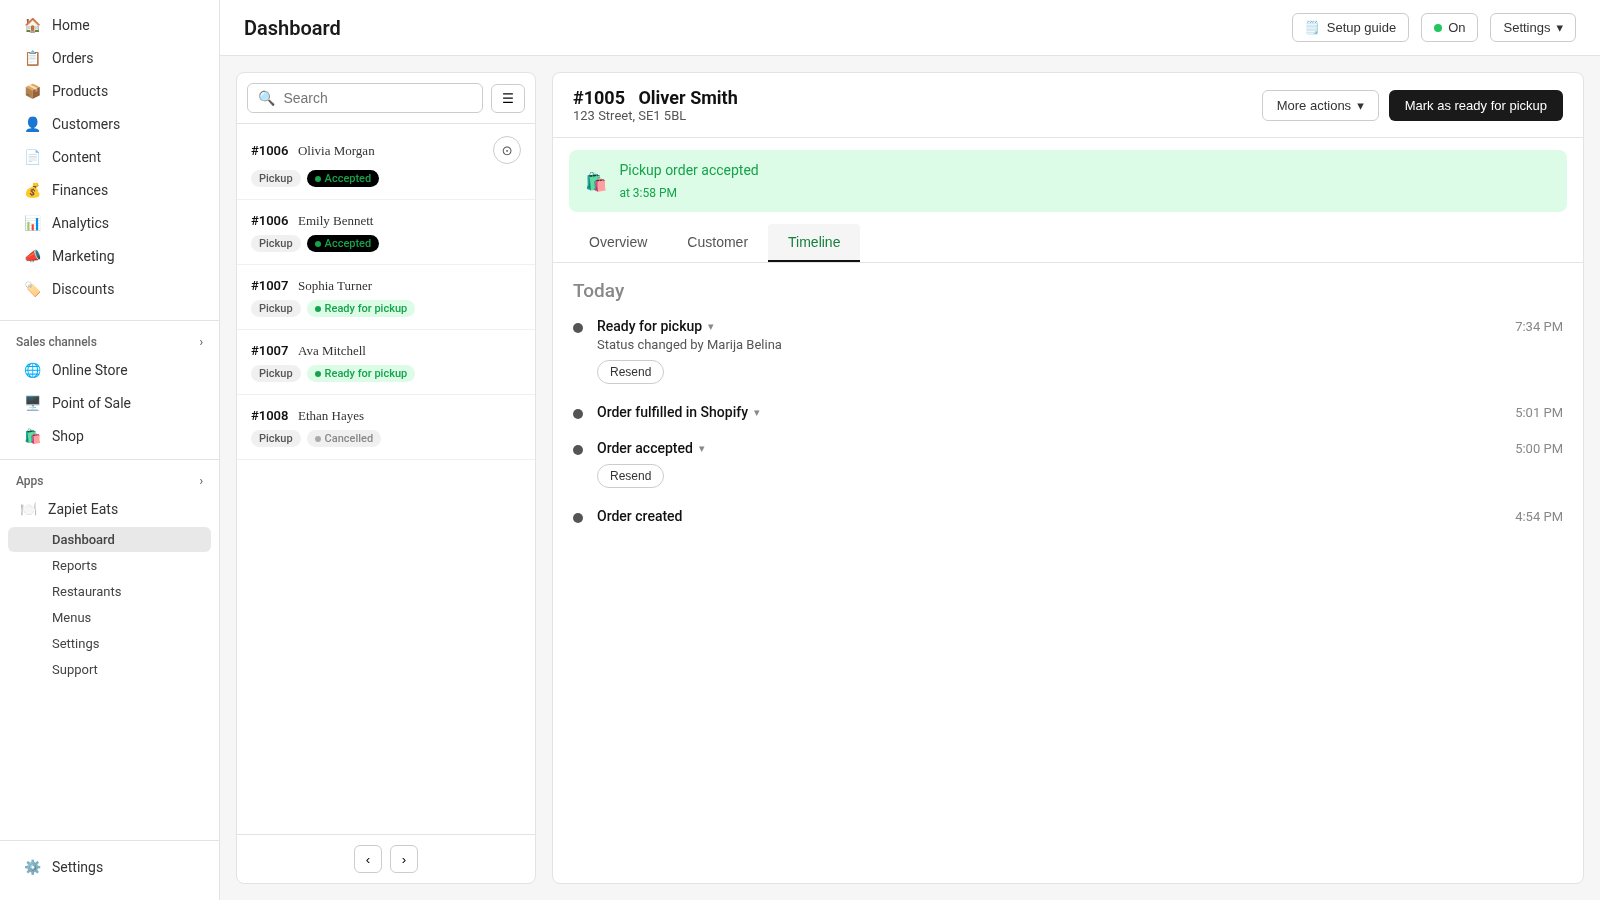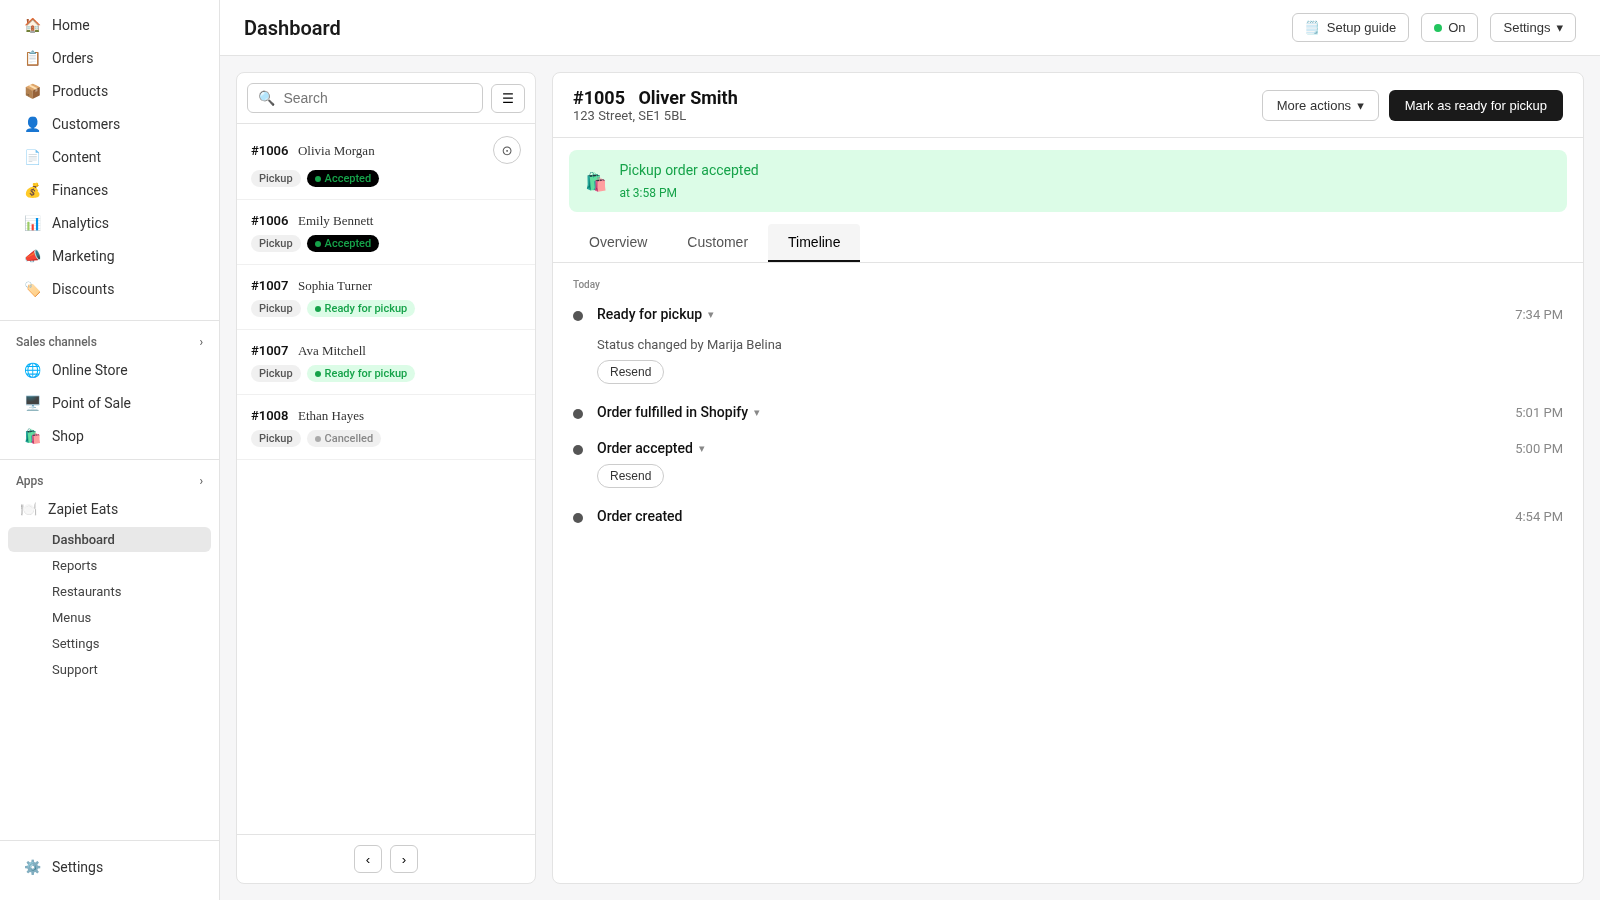--- a/index.html
+++ b/index.html
@@ -240,35 +240,35 @@
     .tab-btn {
       padding: 10px 20px;
       cursor: pointer;
       font-size: 14px;
       color: #555;
       border-bottom: 2px solid transparent;
       background: none;
       border-top: none; border-left: none; border-right: none;
     }
     .tab-btn.active {
-      color: #000000;
+      color: #15803d;
       font-weight: 500;
       border-bottom: 2px solid #111;
       background: #f5f5f5;
       border-radius: 4px 4px 0 0;
     }
 
     
     .timeline-content {
       flex: 1;
       overflow-y: auto;
       padding: 16px 20px;
     }
     .timeline-date-label {
-      font-size: 10px;
+      font-size: 19px;
       color: #888;
       margin-bottom: 16px;
       font-weight: 500;
     }
     .timeline-item {
       display: flex;
       gap: 14px;
       margin-bottom: 20px;
       position: relative;
     }
@@ -288,21 +288,21 @@
     }
     .timeline-event-title {
       font-size: 14px;
       font-weight: 500;
       color: #111;
       display: flex;
       align-items: center;
       gap: 6px;
     }
     .timeline-event-time { font-size: 13px; color: #888; }
-    .timeline-event-sub { font-size: 13px; color: #555; margin-top: 15px; }
+    .timeline-event-sub { font-size: 13px; color: #555; margin-top: 3px; }
     .btn-resend {
       margin-top: 8px;
       border: 1px solid #ccc;
       border-radius: 12px;
       padding: 4px 12px;
       background: #fff;
       cursor: pointer;
       font-size: 12px;
       color: #333;
     }

